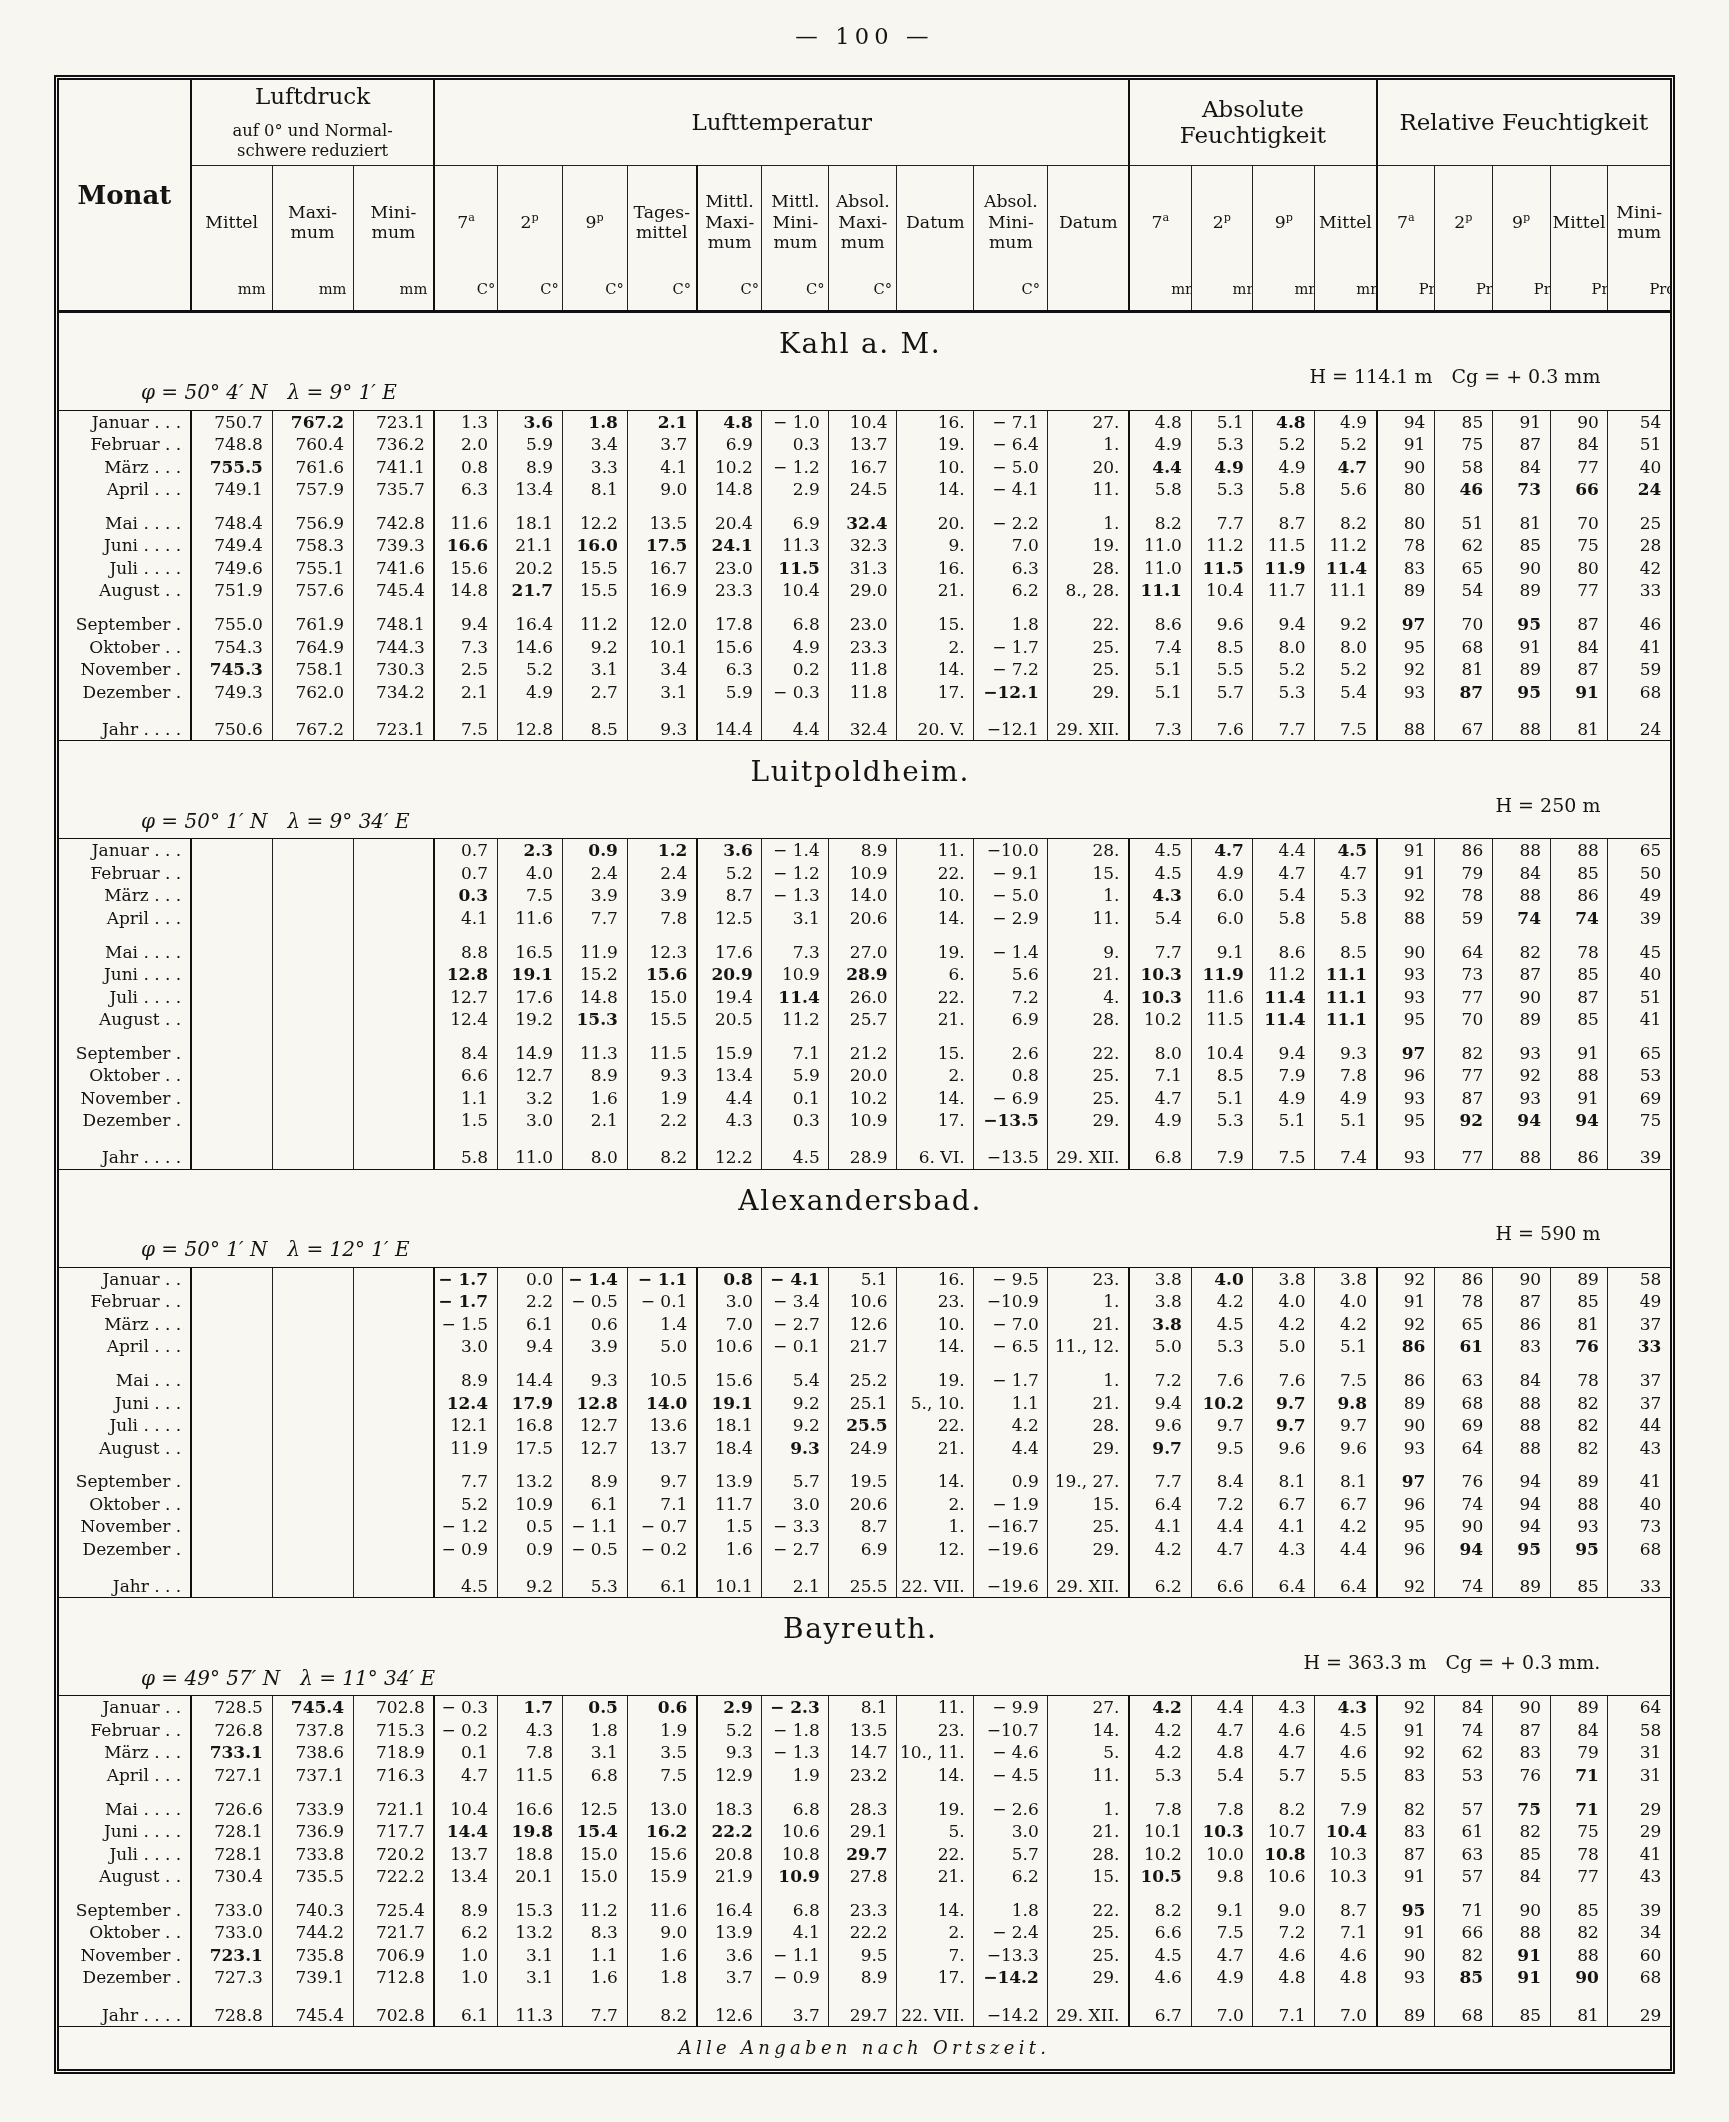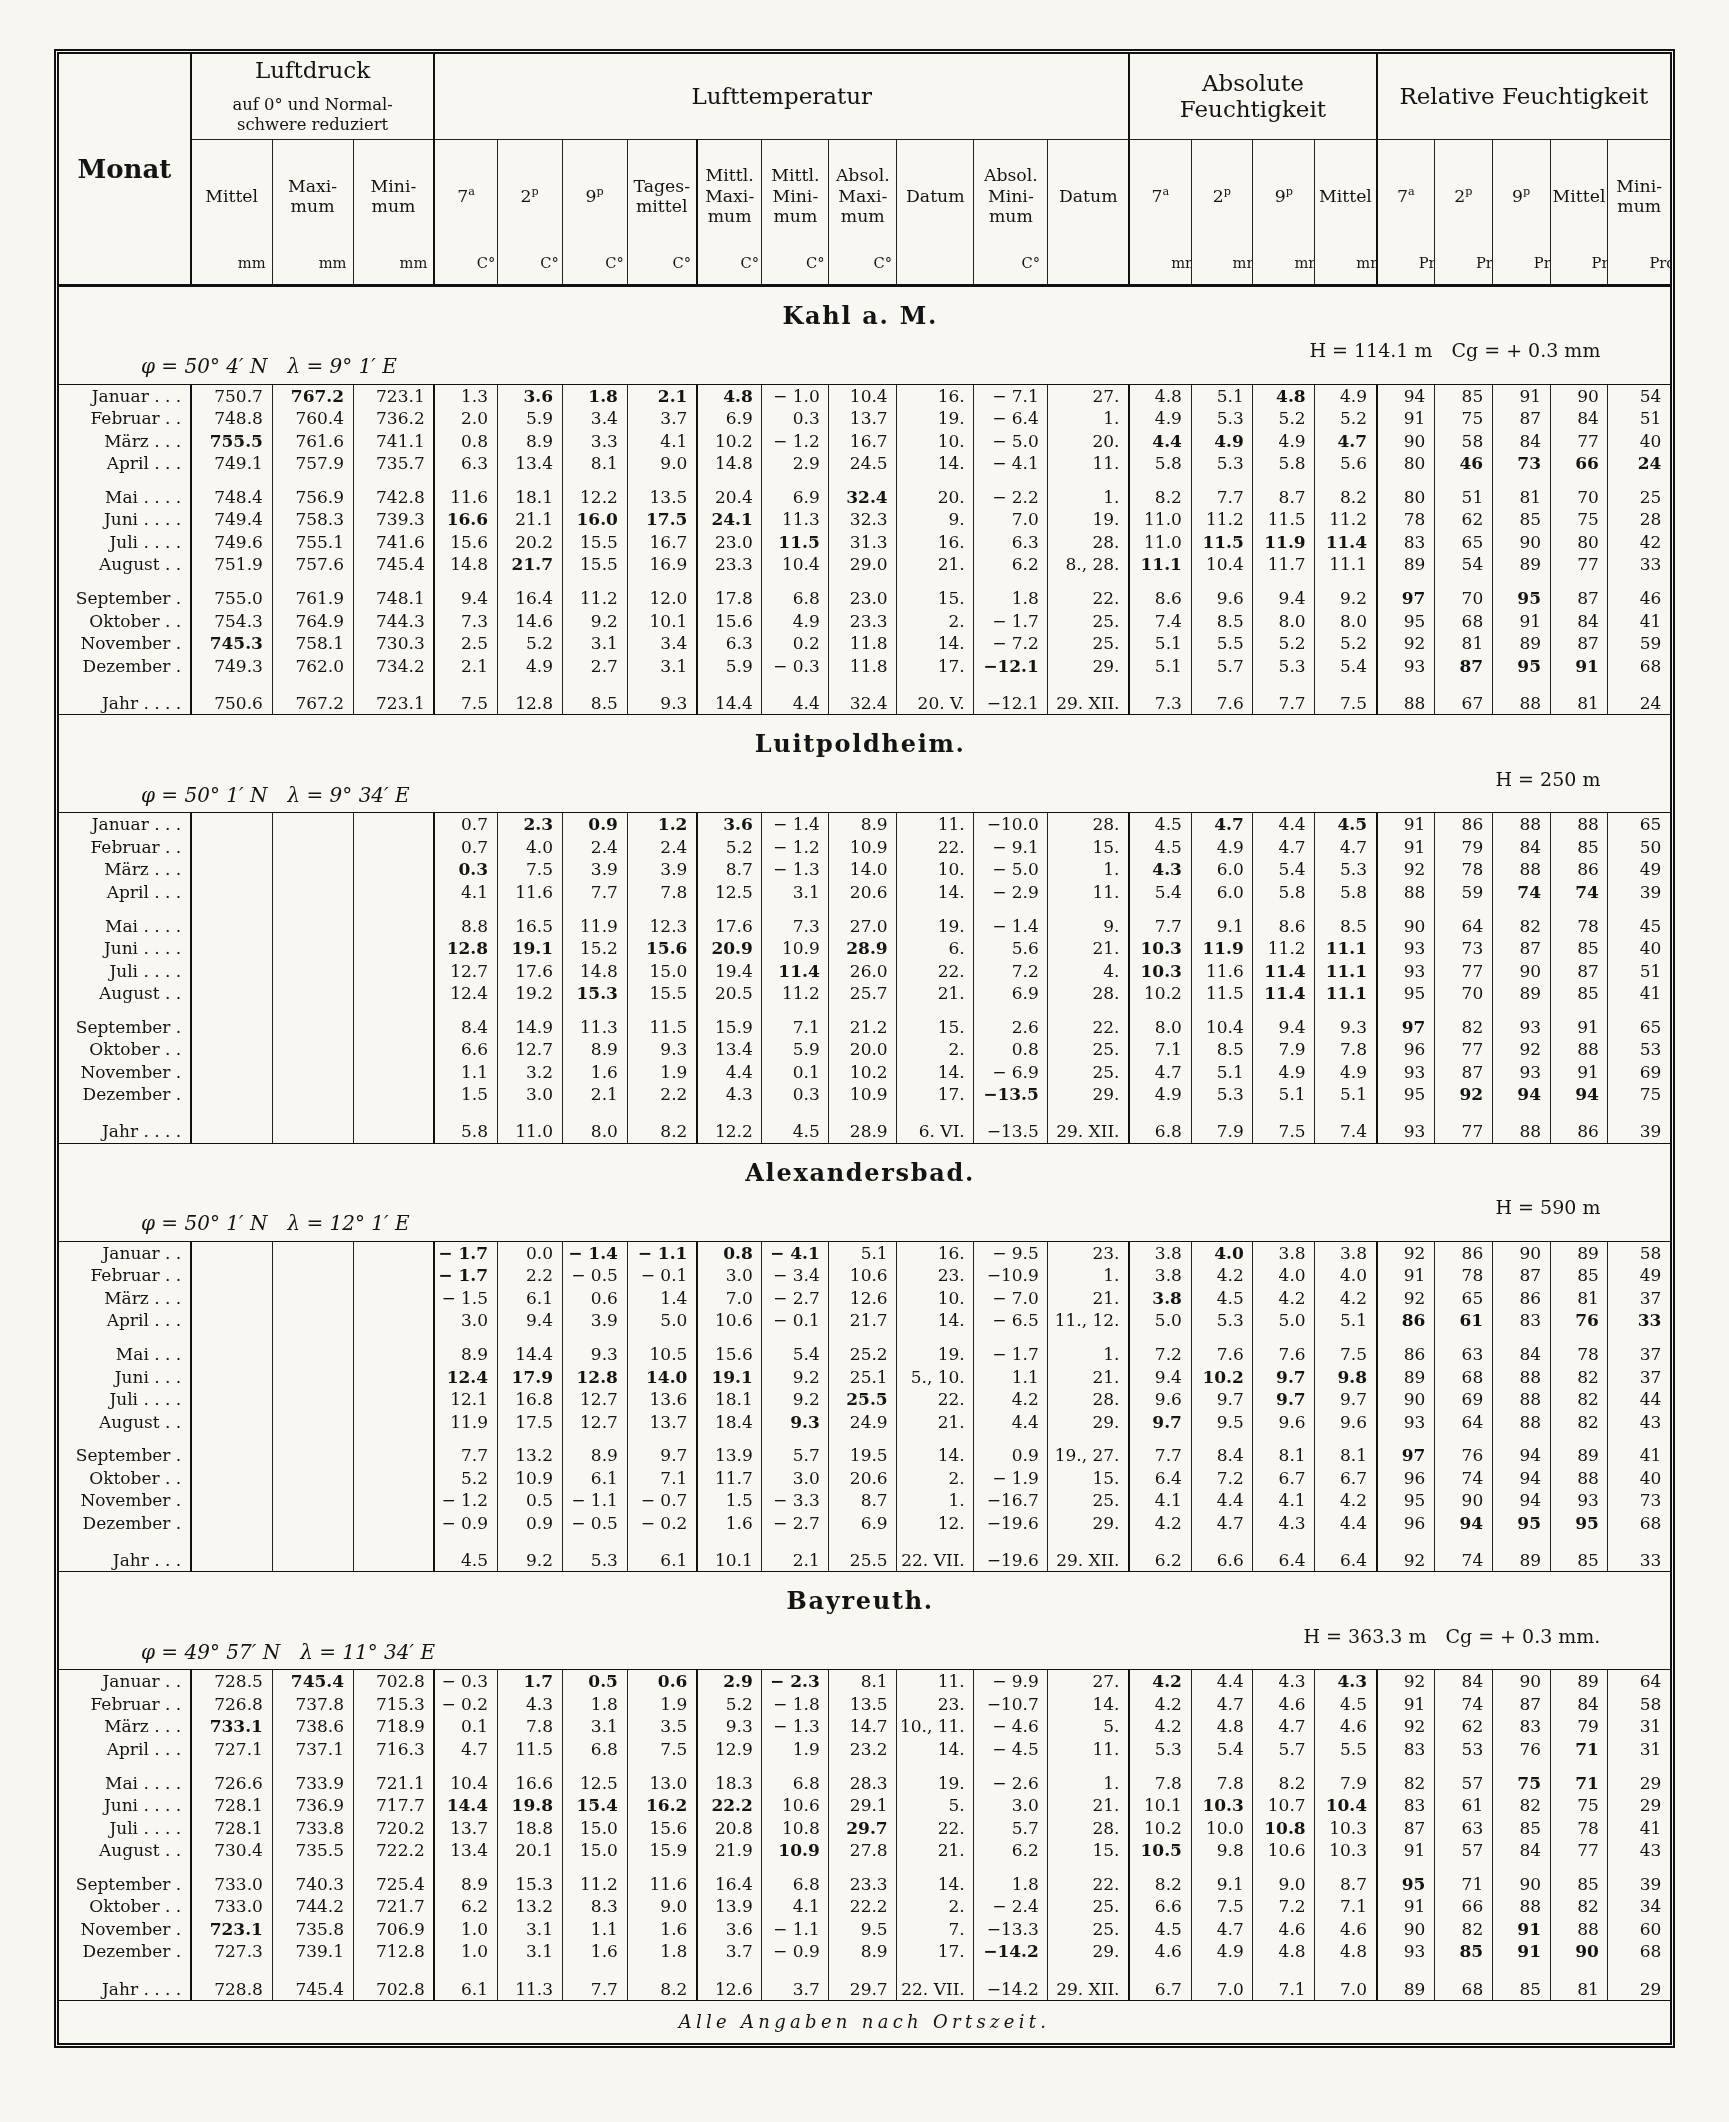--- a/index.html
+++ b/index.html
@@ -35,40 +35,41 @@
   .gtitle{ font-size:23px; }
   .gsub{ font-size:16.4px; white-space:pre-line; line-height:1.2; margin-top:12px;}
   thead .trow-labels th{ height:111px; font-size:17.3px; white-space:pre-line; line-height:1.18; vertical-align:middle; border-top:0.9px solid #222;}
   thead .trow-units th{ height:29px; font-size:14.7px; vertical-align:top;padding-left:41px; }
   thead{ border-bottom:3.5px solid #111; }
   sup{ font-size:11.2px; vertical-align:super; line-height:0;}
 
   
   .station-head td{ border-left:none; border-bottom:1.7px solid #111; padding:0; }
   .shead{ position:relative; height:97px; }
-  .sname{ position:absolute; top:14px; left:0; right:0; text-align:center; font-size:24px; font-weight:bold; letter-spacing:1.7px;}
+  .sname{ position:absolute; top:14px; left:0; right:0; text-align:center; font-size:28px; font-weight:normal; letter-spacing:1.7px;}
   .scoords{ position:absolute; bottom:5.2px; left:82px; font-size:20px; font-style:italic; }
   .salt{ position:absolute; bottom:22.5px; right:61px; font-size:19px; }
 
   
   tbody.station td{ font-size:17px; height:22.5px; padding:0 8.6px 0 0; text-align:right; }
   td.month{ text-align:left; padding:0 0 0 10.4px; font-size:18px;margin-left:44px; }
   td.c10, td.c12{ text-align:center; padding:0 3.5px; }
   td.c17,td.c18,td.c19,td.c20,td.c21{ text-align:center; padding:0 3.5px; }
   tr.group-start td{ padding-top:11.2px; }
   tr.jahr-row td{ padding-top:14.7px; border-bottom:1.7px solid #111; }
   .bd{ font-weight:bold; }
 
   
   .footer-row td{ border-left:none; text-align:center; font-style:italic; font-size:18px; letter-spacing:4.3px; height:40px; vertical-align:middle; }
 </style>
 </head>
 <body>
 
 <div class="page-head">
+  <div class="page-number">— 100 —</div>
 </div>
 
 <div class="frame">
 <table id="data-table">
   <colgroup>
     <col style="width:130px">
     <col style="width:80px">
         <col style="width:80px">
         <col style="width:80px">
     <col style="width:62px">

